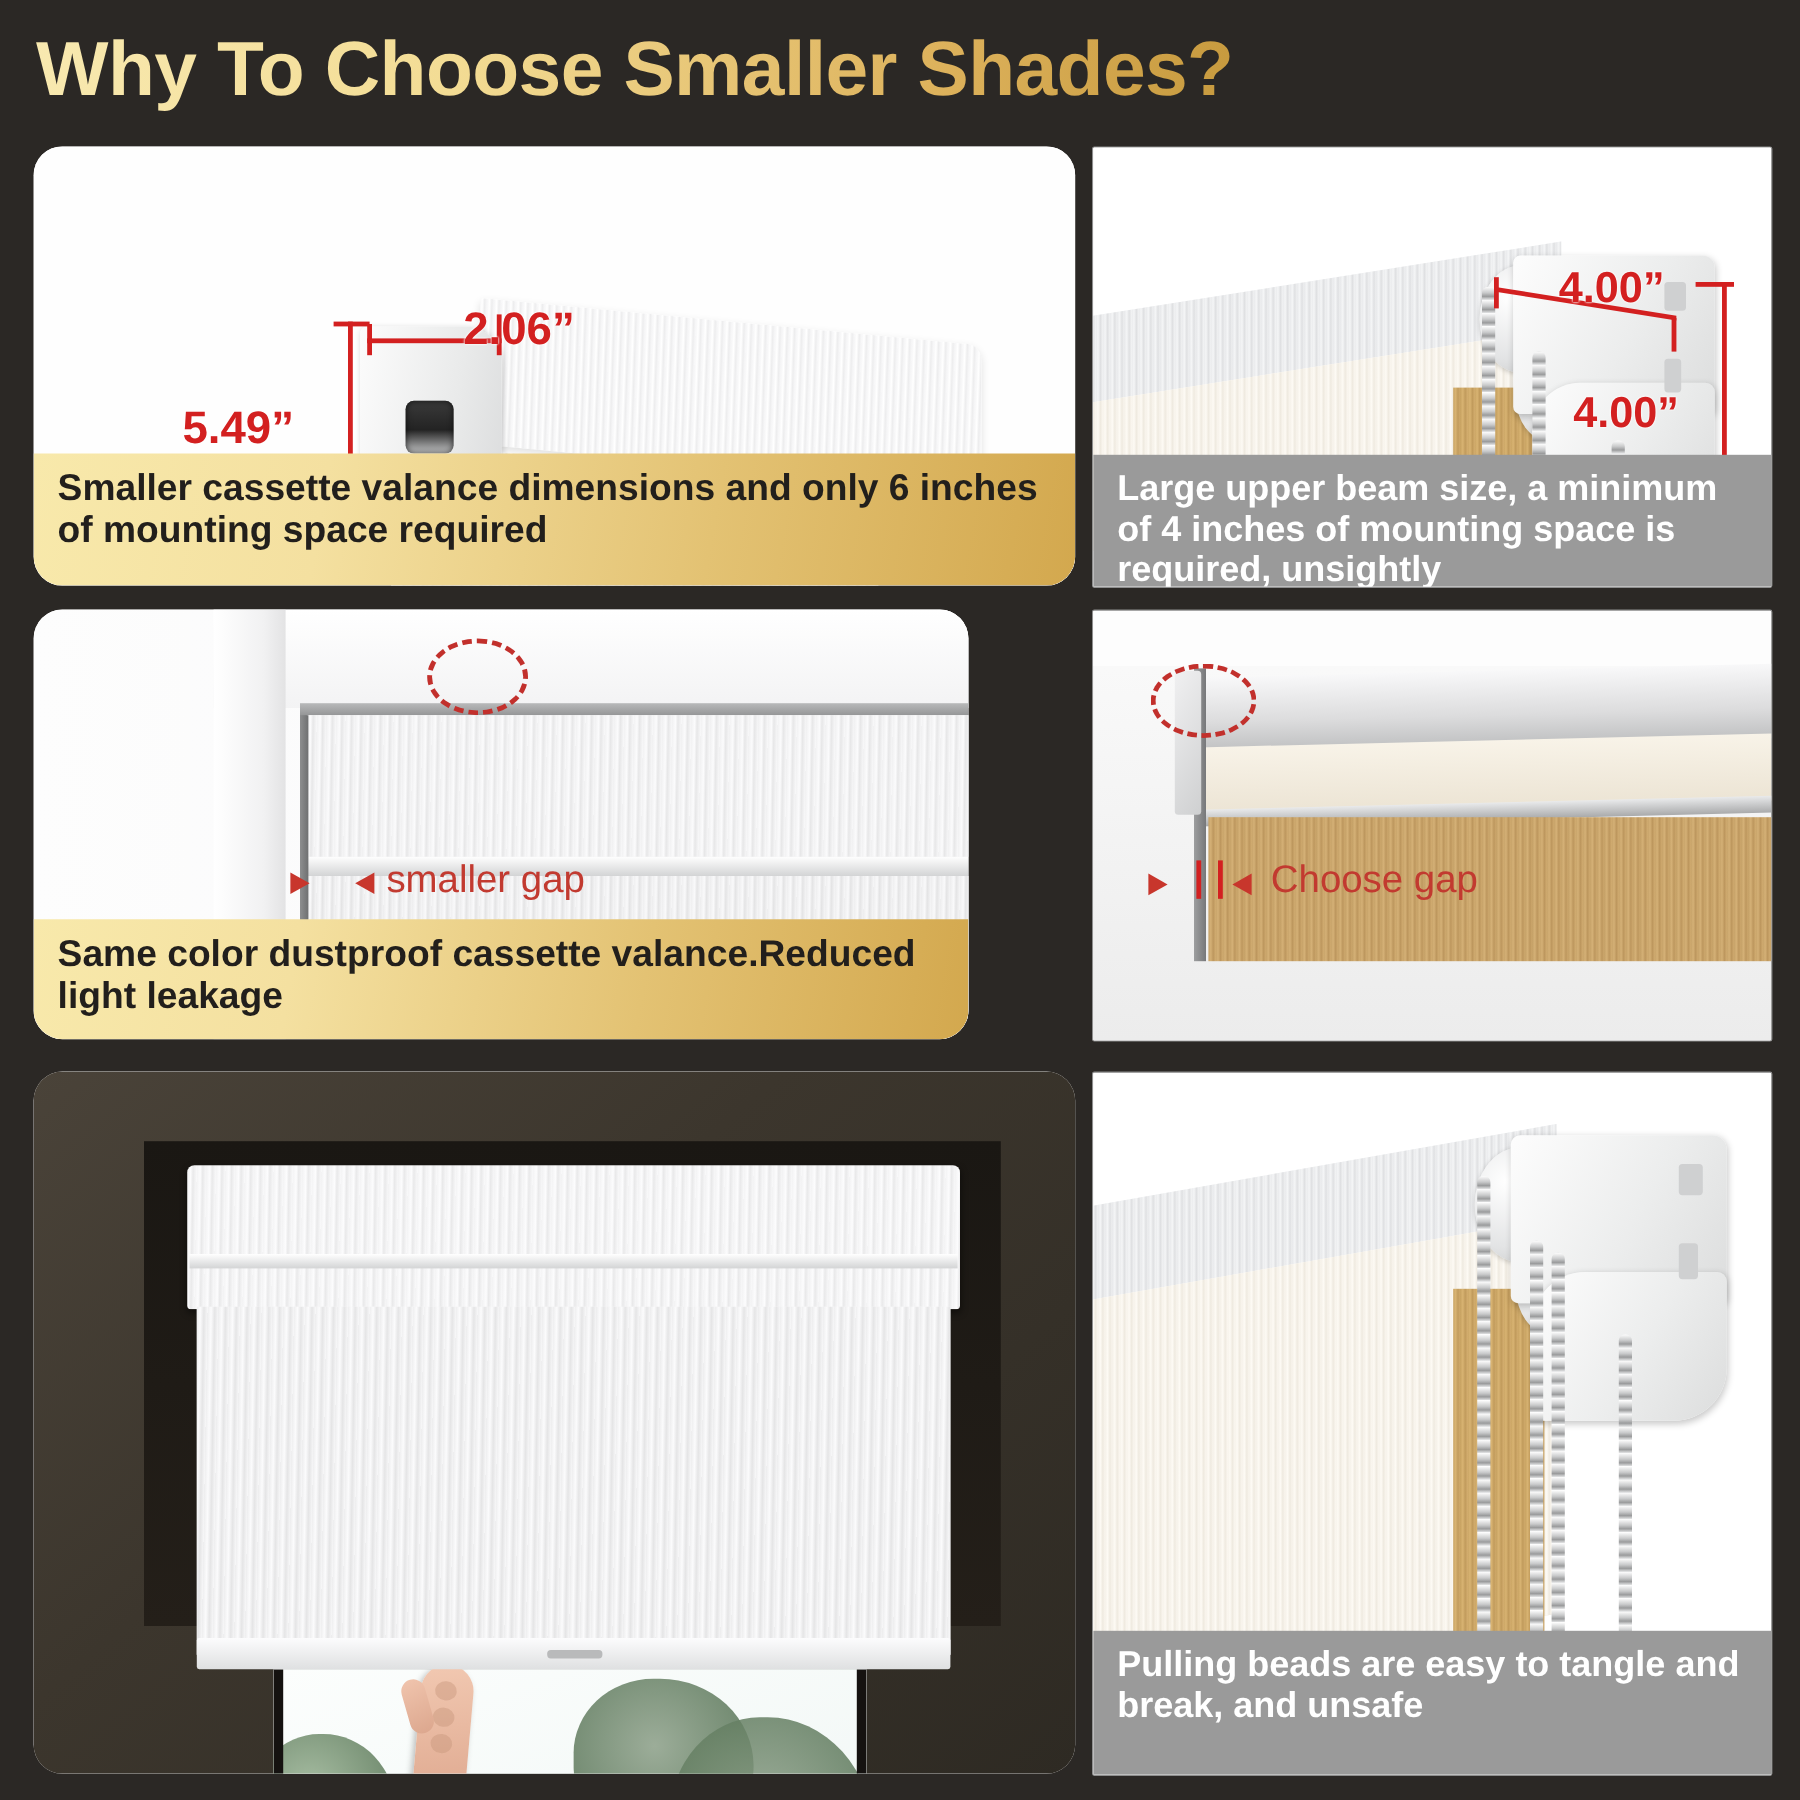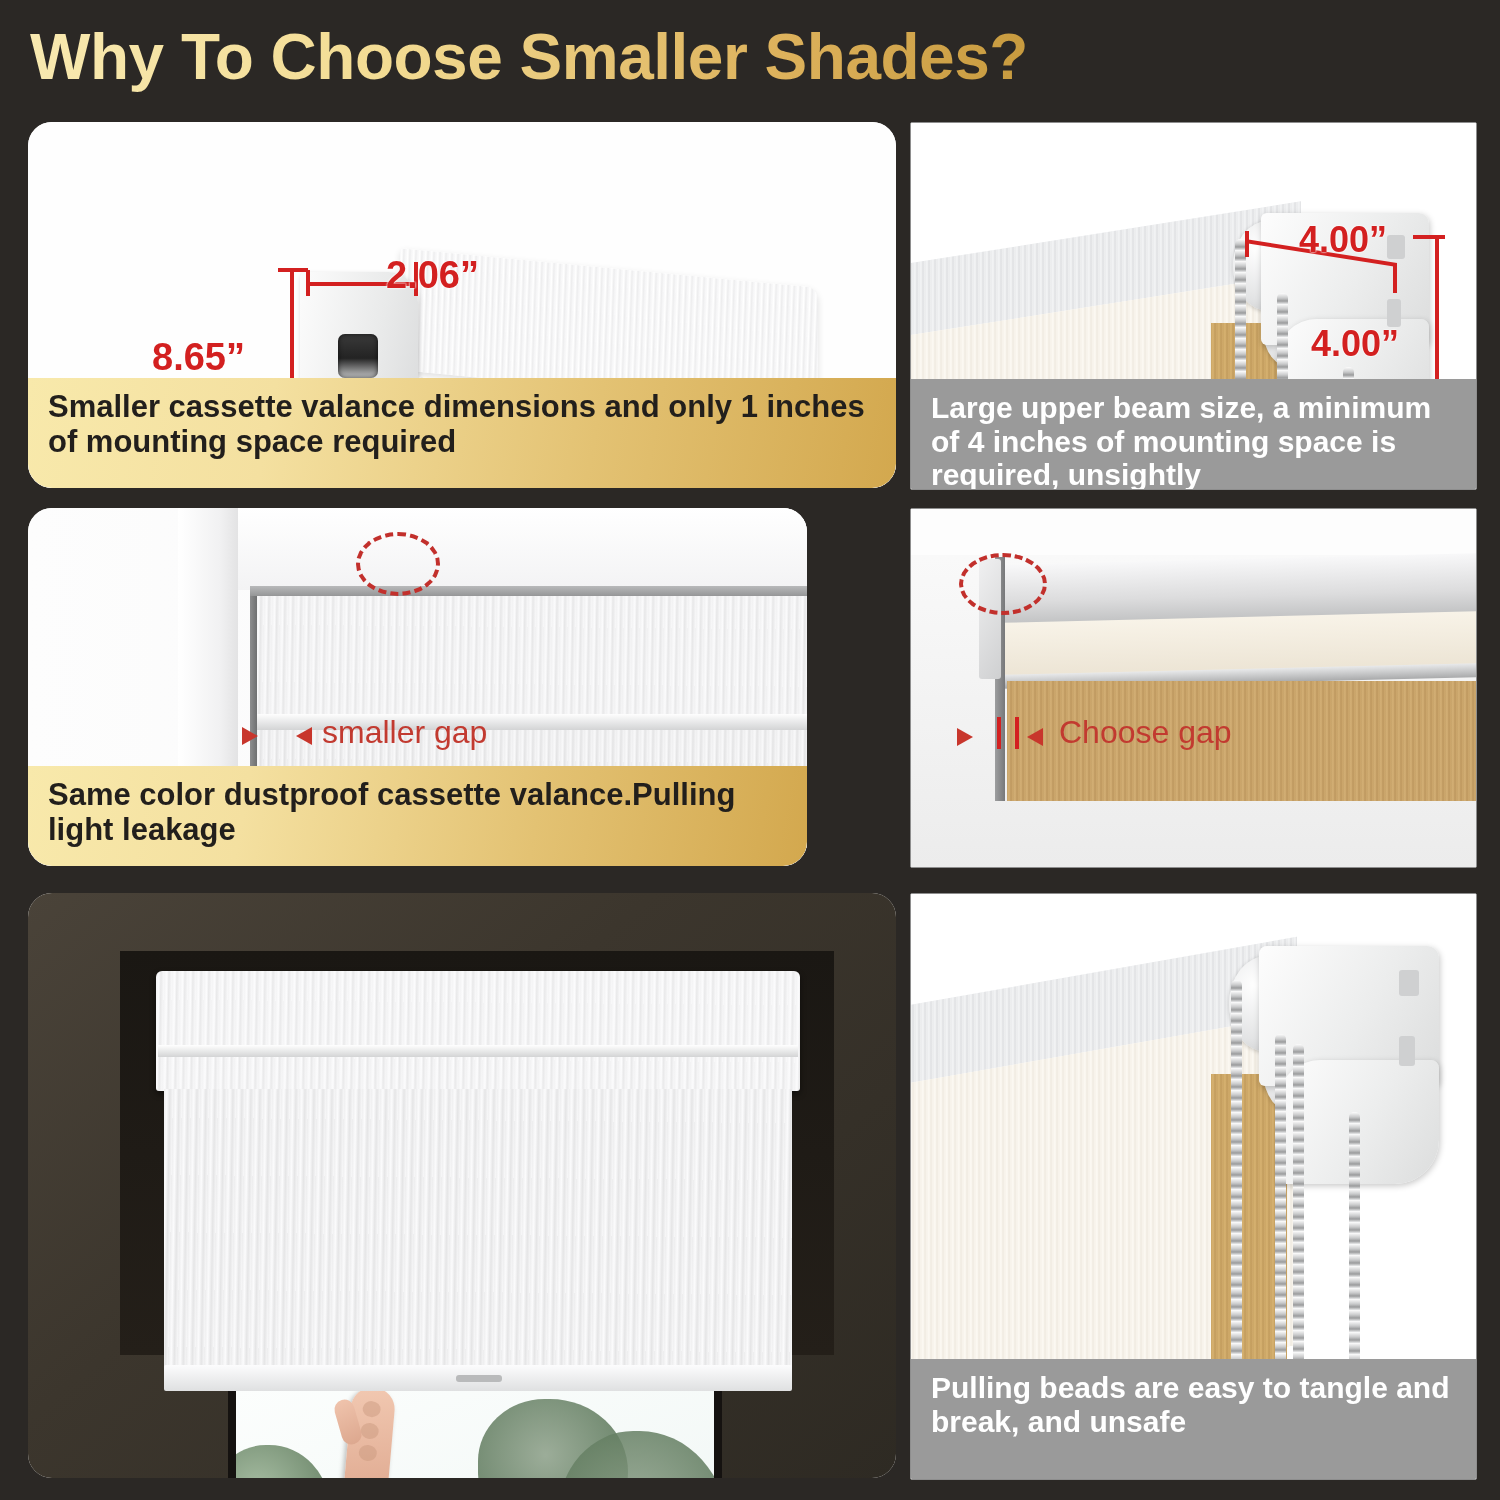--- a/index.html
+++ b/index.html
@@ -225,24 +225,24 @@
       </div>
 
       <div class="dimline" style="left:278px;top:148px;width:4px;height:26px;"></div>
       <div class="dimline" style="left:278px;top:160px;width:112px;height:4px;"></div>
       <div class="dimline" style="left:386px;top:140px;width:4px;height:34px;"></div>
       <div class="dimlabel" style="left:358px;top:132px;font-size:38px;">2.06”</div>
 
       <div class="dimline" style="left:262px;top:146px;width:4px;height:204px;"></div>
       <div class="dimline" style="left:250px;top:146px;width:30px;height:4px;"></div>
       <div class="dimline" style="left:250px;top:346px;width:30px;height:4px;"></div>
-      <div class="dimlabel" style="left:124px;top:214px;font-size:38px;">8.65”</div>
-    </div>
-
-    <div class="cap cap-gold cap-1">Smaller cassette valance dimensions and only 1 inches of mounting space required</div>
+      <div class="dimlabel" style="left:124px;top:214px;font-size:38px;">5.49”</div>
+    </div>
+
+    <div class="cap cap-gold cap-1">Smaller cassette valance dimensions and only 6 inches of mounting space required</div>
   </div>
 
   <div class="panel bad p2 shade">
     <div class="art">
       <div class="bgw"></div>
       <div class="tube" style="left:-10px;top:110px;width:400px;height:86px;transform:skewY(-9deg);"></div>
       <div class="panelfab" style="position:absolute;left:-10px;top:182px;width:400px;height:124px;transform:skewY(-9deg);"></div>
       <div class="tanfab" style="position:absolute;left:300px;top:200px;width:72px;height:120px;"></div>
       <div class="roundend" style="left:322px;top:98px;width:70px;height:90px;"></div>
       <div class="roundend" style="left:352px;top:168px;width:62px;height:78px;"></div>
@@ -279,21 +279,21 @@
       <div class="slatB"></div>
       <div class="gapbar"></div>
 
       <div class="dashcircle" style="left:328px;top:24px;width:76px;height:56px;border-width:4px;"></div>
 
       <div class="arrowR" style="left:214px;top:219px;"></div>
       <div class="arrowL" style="left:268px;top:219px;"></div>
       <div class="gaptext" style="left:294px;top:206px;font-size:32px;">smaller gap</div>
     </div>
 
-    <div class="cap cap-gold cap-3">Same color dustproof cassette valance.Pulling light leakage</div>
+    <div class="cap cap-gold cap-3">Same color dustproof cassette valance.Reduced light leakage</div>
   </div>
 
   <div class="panel bad p4">
     <div class="art">
       <div class="wall"></div>
       <div class="topwhite"></div>
       <div class="headrail"></div>
       <div class="creamrail"></div>
       <div class="metalrail"></div>
       <div class="tan"></div>

